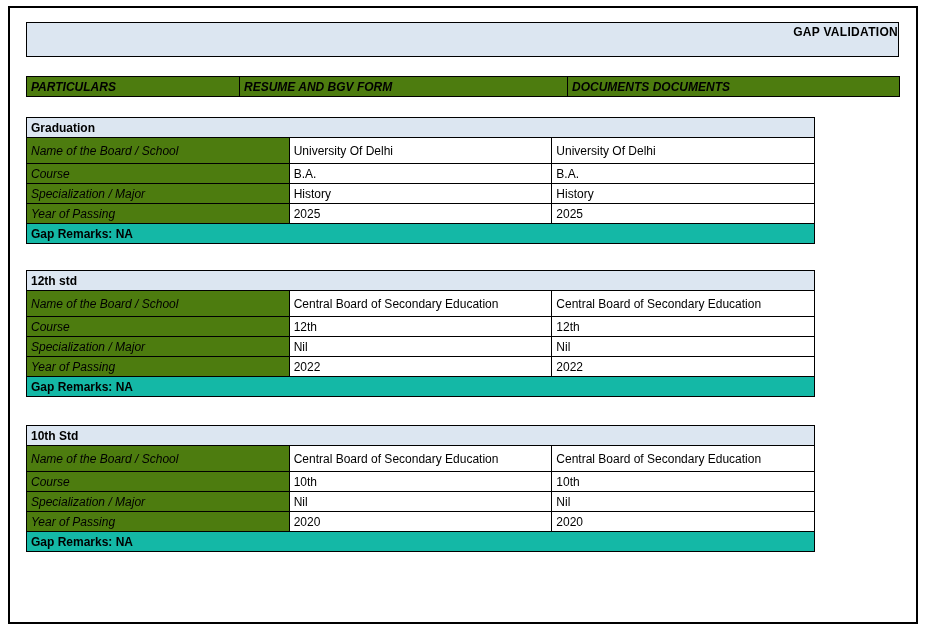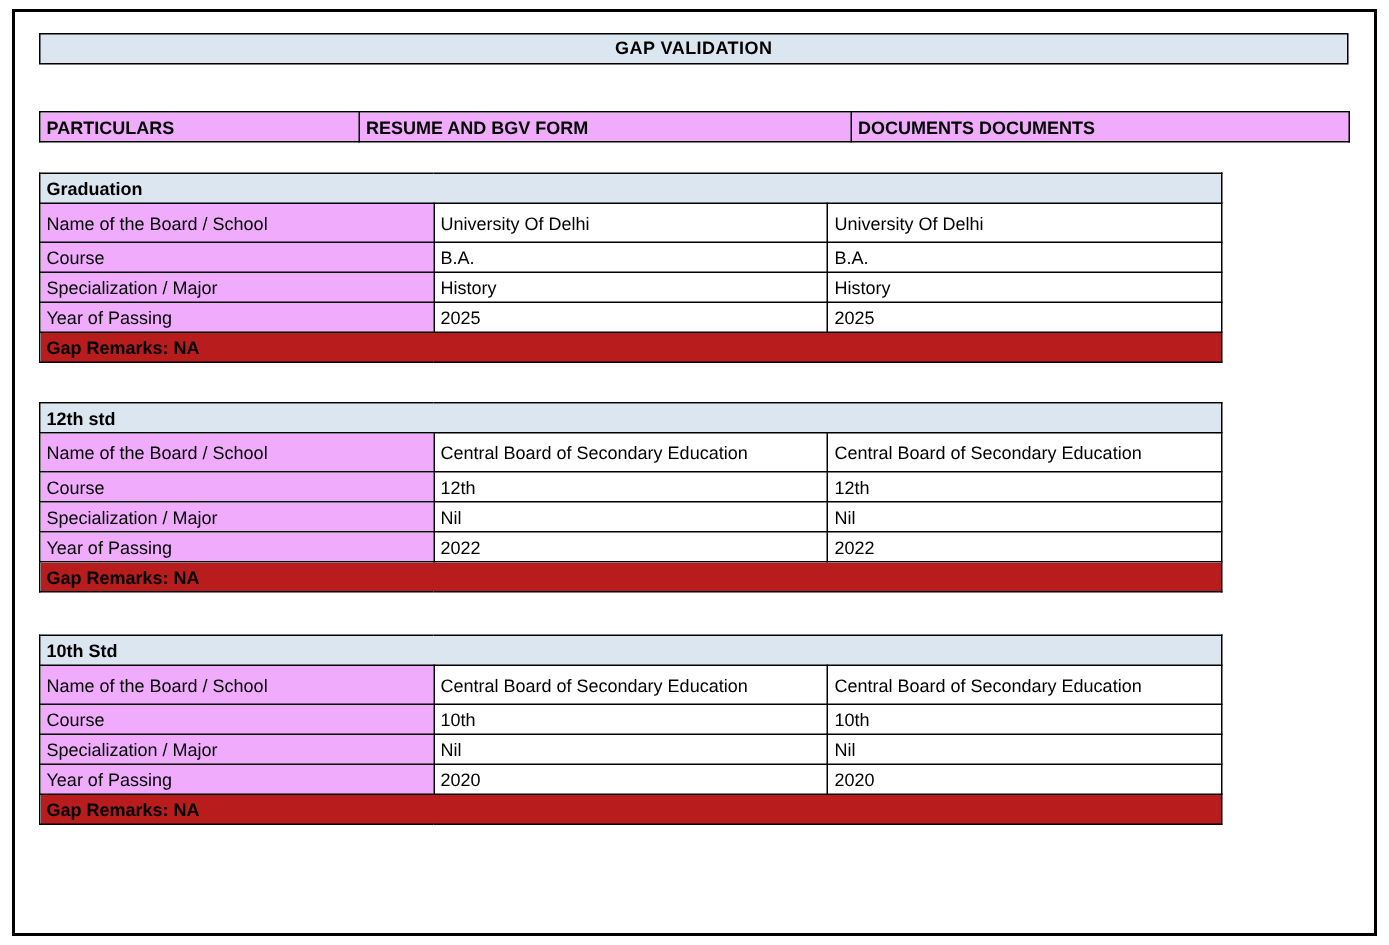--- a/index.html
+++ b/index.html
@@ -14,65 +14,66 @@
     left: 8px; top: 6px;
     width: 910px; height: 618px;
     border: 2px solid #000000;
     background: #ffffff;
   }
   .content {
     padding: 14px 17px 0 16px;
   }
   .title-bar {
     width: 873px;
-    height: 21px;
+    height: 35px;
     border: 1px solid #000000;
     background: #dce6f1;
     font-weight: bold;
     font-size: 12px;
-    text-align: center;
+    text-align: right;
     line-height: 19px;
     letter-spacing: 0.3px;
-    margin-bottom: 31px;
+    margin-bottom: 19px;
   }
   table.tbl {
     width: 789px;
     border-collapse: collapse;
     table-layout: fixed;
     font-size: 12px;
   }
   table.tbl td, table.tbl th {
     border: 1px solid #000000;
     padding: 1px 4px;
     height: 20px;
     vertical-align: middle;
     text-align: left;
     overflow: hidden;
     white-space: nowrap;
   }
   .col1 { width: 213px; }
   .col2 { width: 328px; }
   .col3 { width: 332px; }
   th.head, td.label {
-    background: #f0abfc;
+    background: #4d7c0f;
+    font-style: italic;
   }
   th.head {
     font-weight: bold;
     font-size: 12px;
   }
   td.label { font-weight: normal; }
   td.section-title {
     background: #dce6f1;
     font-weight: bold;
   }
   tr.tall td { height: 26px; }
   td.remarks {
     font-weight: bold;
     height: 24px;
-    background: #b91c1c;
+    background: #14b8a6;
   }
   .mb-header { margin-bottom: 20px; }
   .mb-grad   { margin-bottom: 26px; }
   .mb-12th   { margin-bottom: 28px; }
 </style>
 </head>
 <body>
 
 <div class="frame">
   <div class="content">

